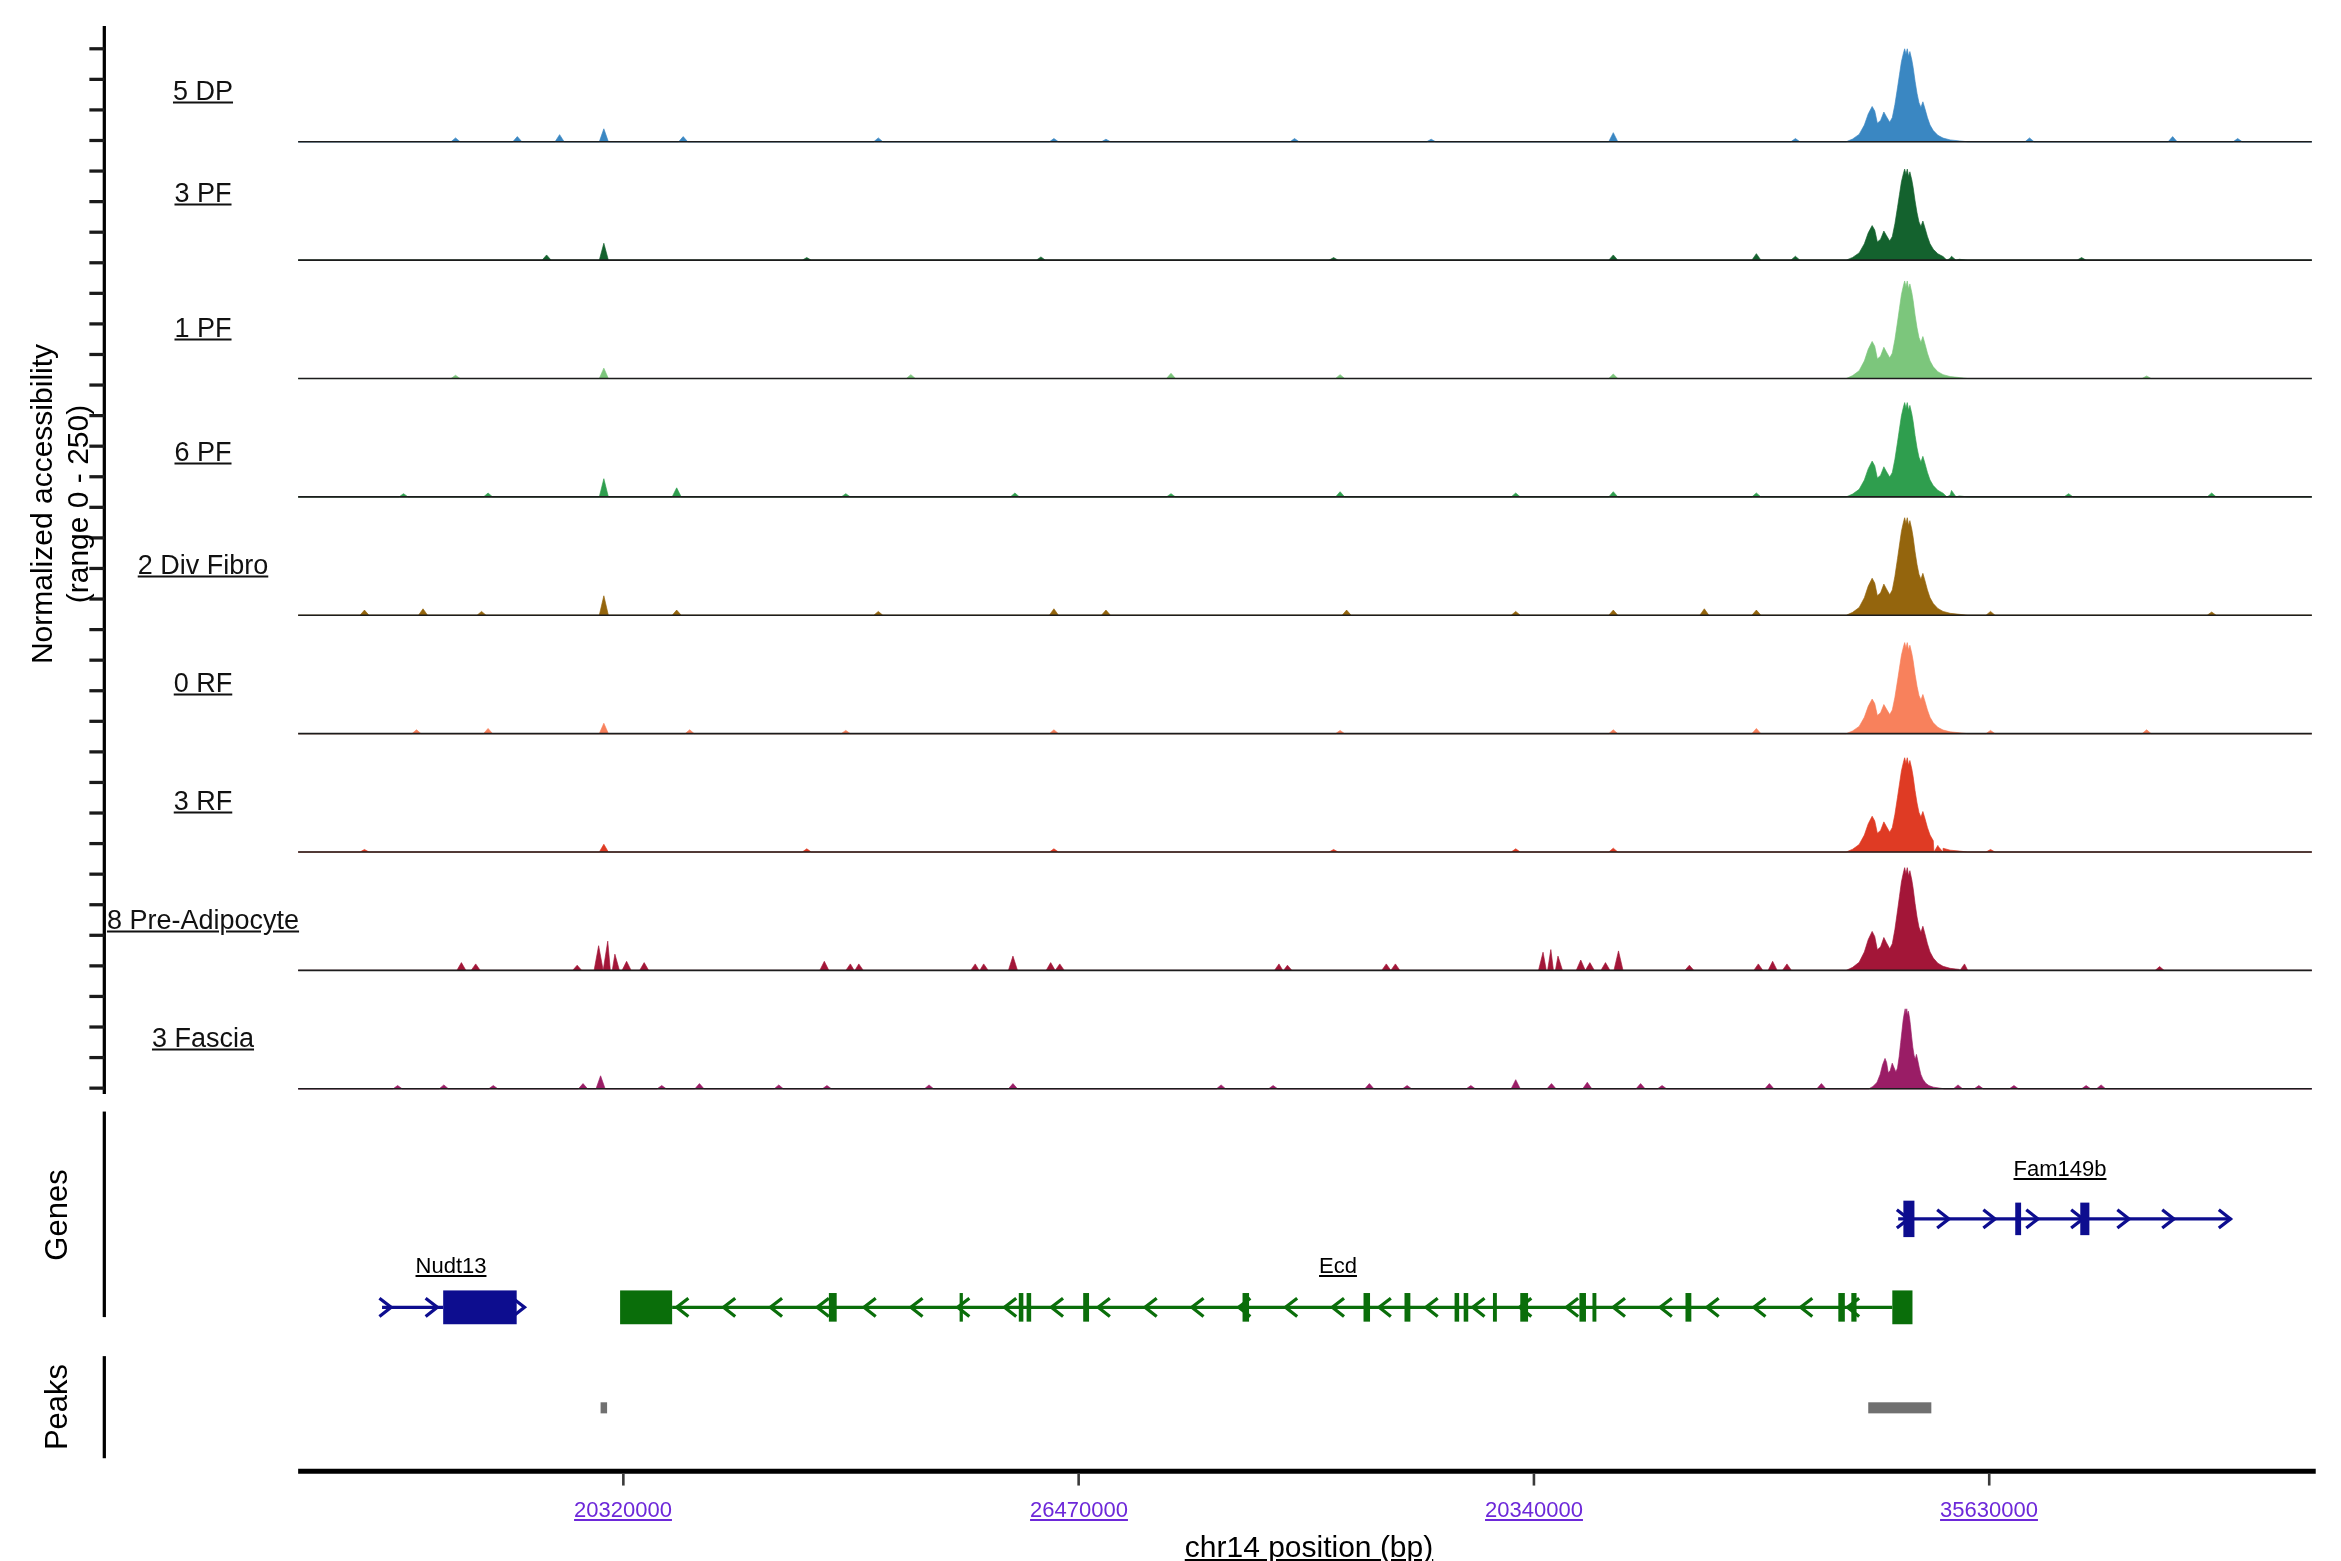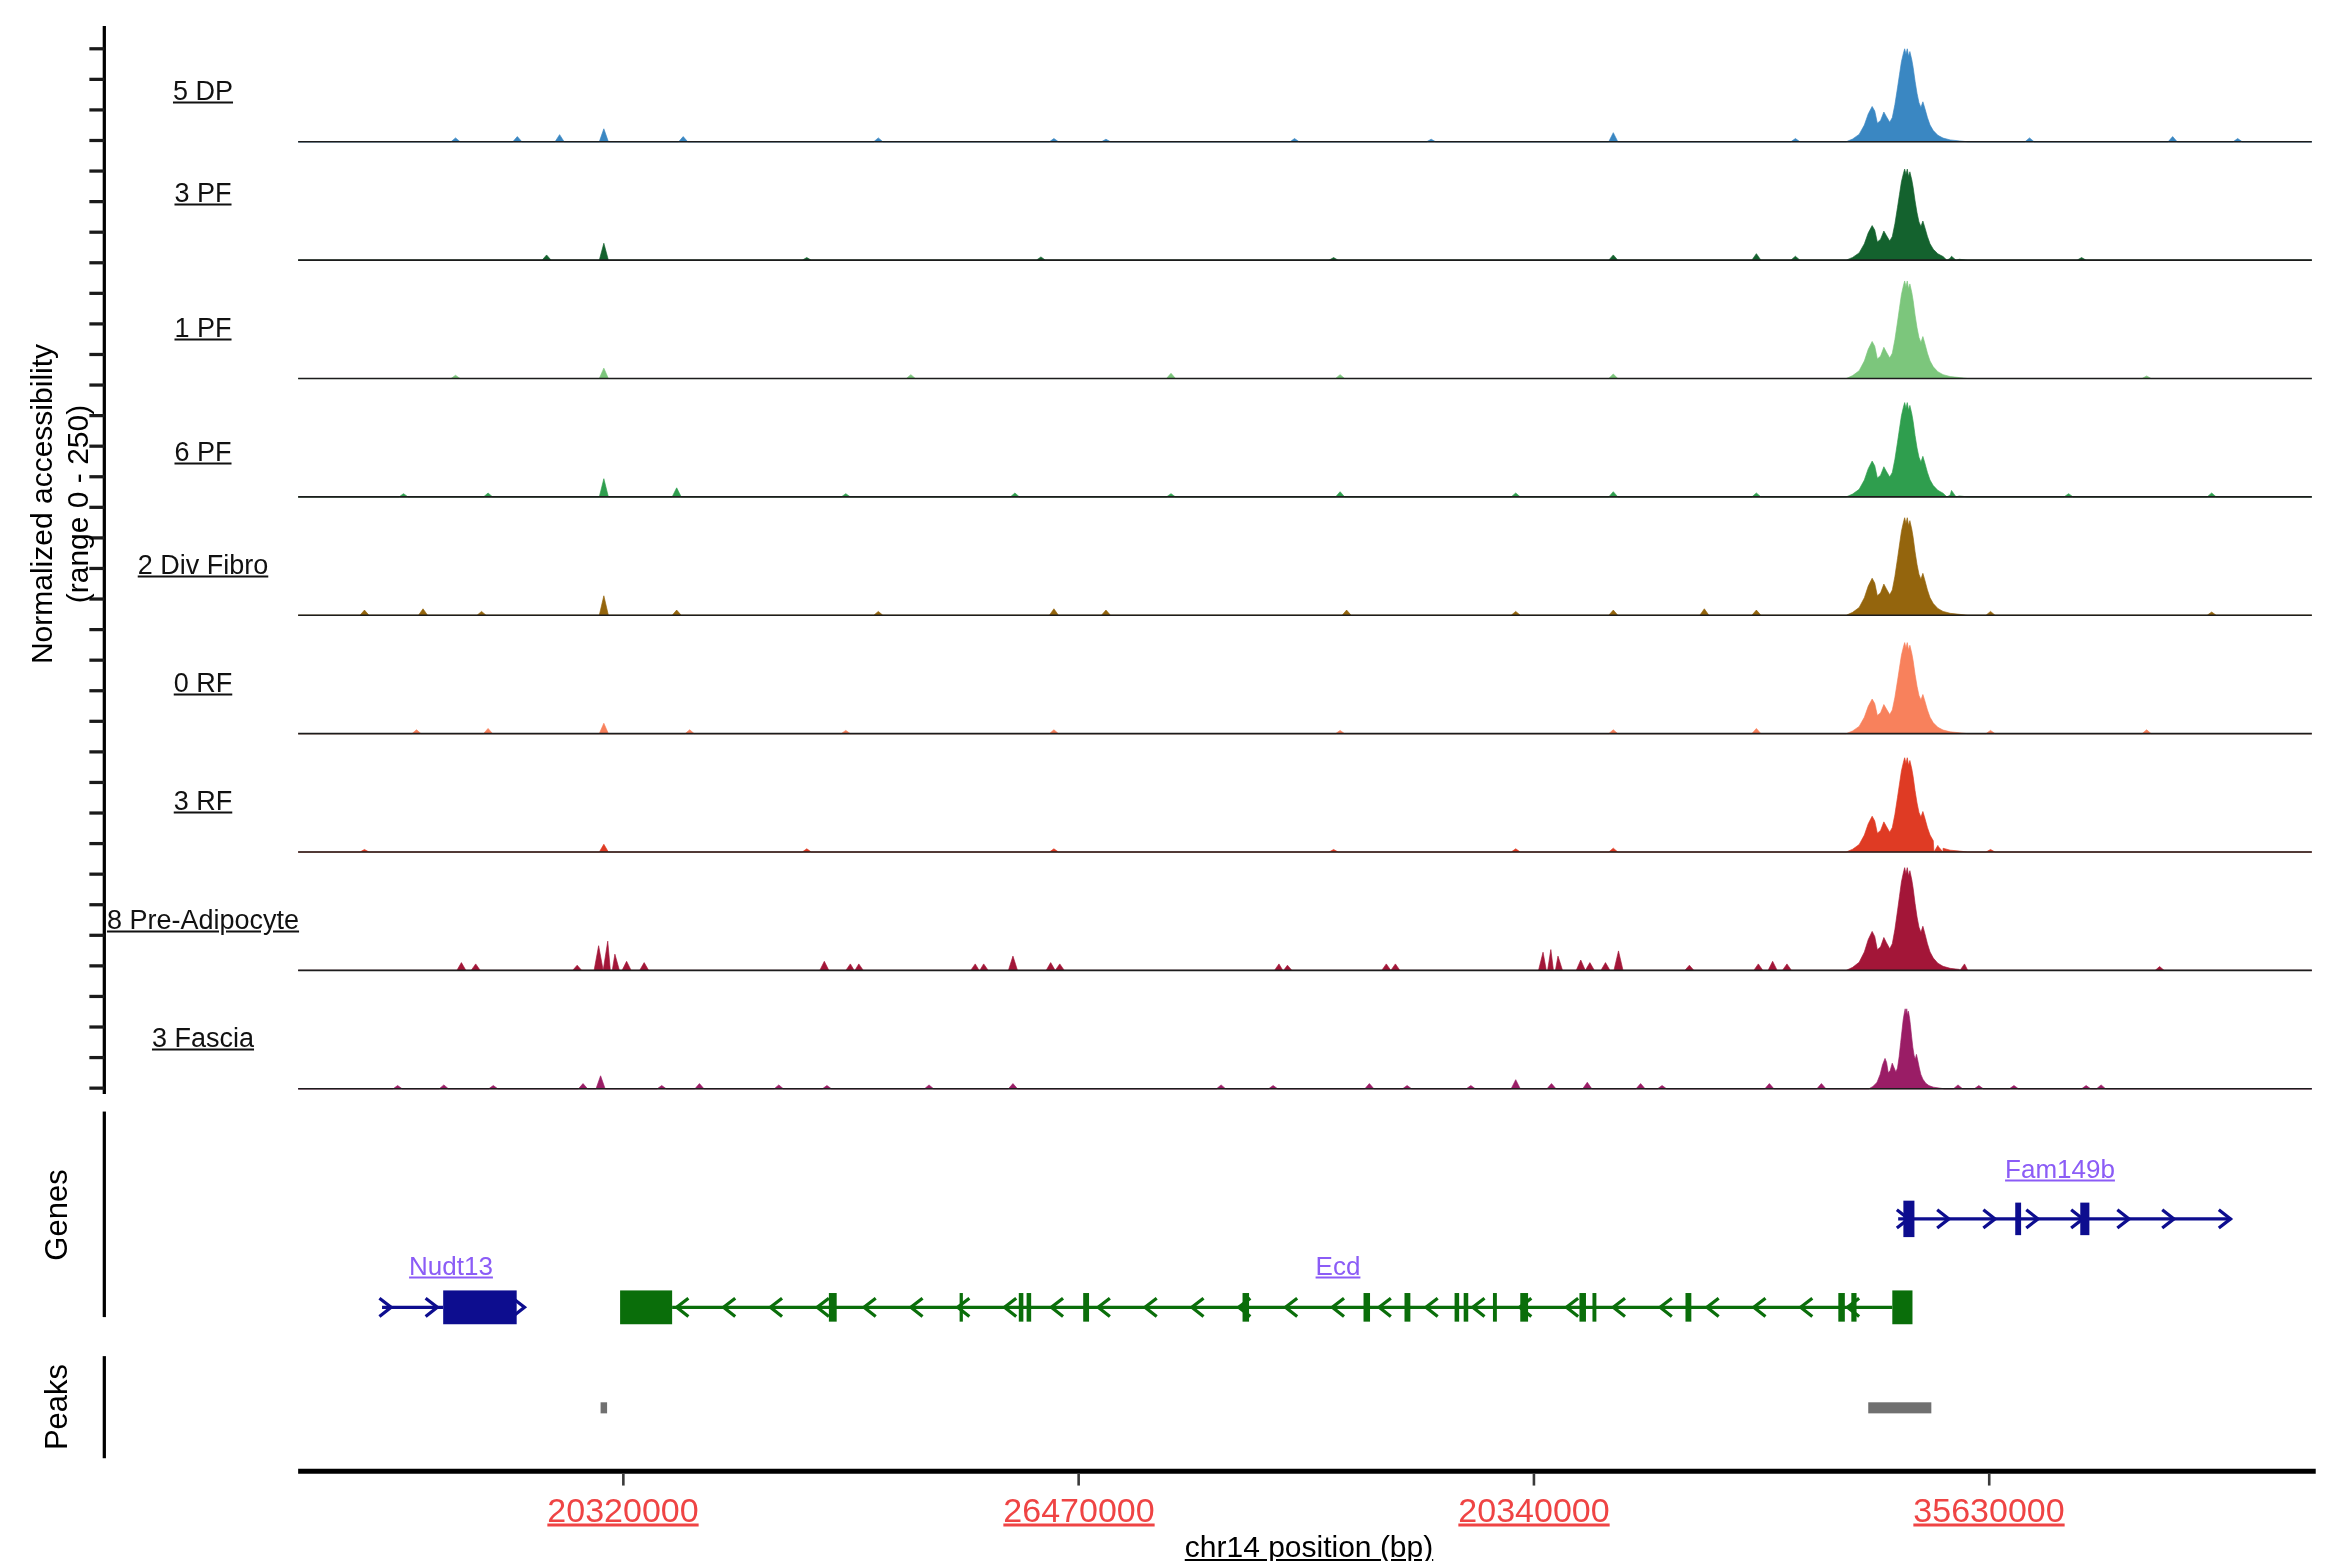--- a/index.html
+++ b/index.html
@@ -9,25 +9,25 @@
   }
   svg.canvas{position:absolute;left:0;top:0;}
   .lbl{position:absolute;transform:translate(-50%,-50%);white-space:nowrap;text-decoration:underline;}
   .track-lbl{font-size:27px;color:#111;left:203px;}
   .t1{top:91px}.t2{top:193px}.t3{top:328px}.t4{top:452px}.t5{top:565px}
   .t6{top:683px}.t7{top:801px}.t8{top:920px}.t9{top:1038px}
   .rot{position:absolute;transform:translate(-50%,-50%) rotate(-90deg);white-space:nowrap;}
   .ylab{left:60px;top:504px;font-size:30px;text-align:center;line-height:36px;}
   .genes-lbl{left:57px;top:1215px;font-size:31px;}
   .peaks-lbl{left:57px;top:1407px;font-size:31px;}
-  .gene-name{font-size:26px;color:#8b5cf6;}
+  .gene-name{font-size:22px;color:#000000;}
   .g-fam{left:2060px;top:1169px}
   .g-nudt{left:451px;top:1266px}
   .g-ecd{left:1338px;top:1266px}
-  .xtick-lbl{font-size:34px;color:#ef4444;top:1510px;}
+  .xtick-lbl{font-size:22px;color:#6d28d9;top:1510px;}
   .x1{left:623px}.x2{left:1079px}.x3{left:1534px}.x4{left:1989px}
   .xtitle{font-size:30px;color:#000;left:1309px;top:1547px;}
 </style>
 </head>
 <body>
 
 <svg class="canvas" width="2342" height="1561" viewBox="0 0 3600 2400">
     <line x1="160" y1="40" x2="160" y2="1682" stroke="#000" stroke-width="5"></line>
     <line x1="137" y1="75" x2="160" y2="75" stroke="#1a1a1a" stroke-width="5"></line>
     <line x1="137" y1="122" x2="160" y2="122" stroke="#1a1a1a" stroke-width="5"></line>

